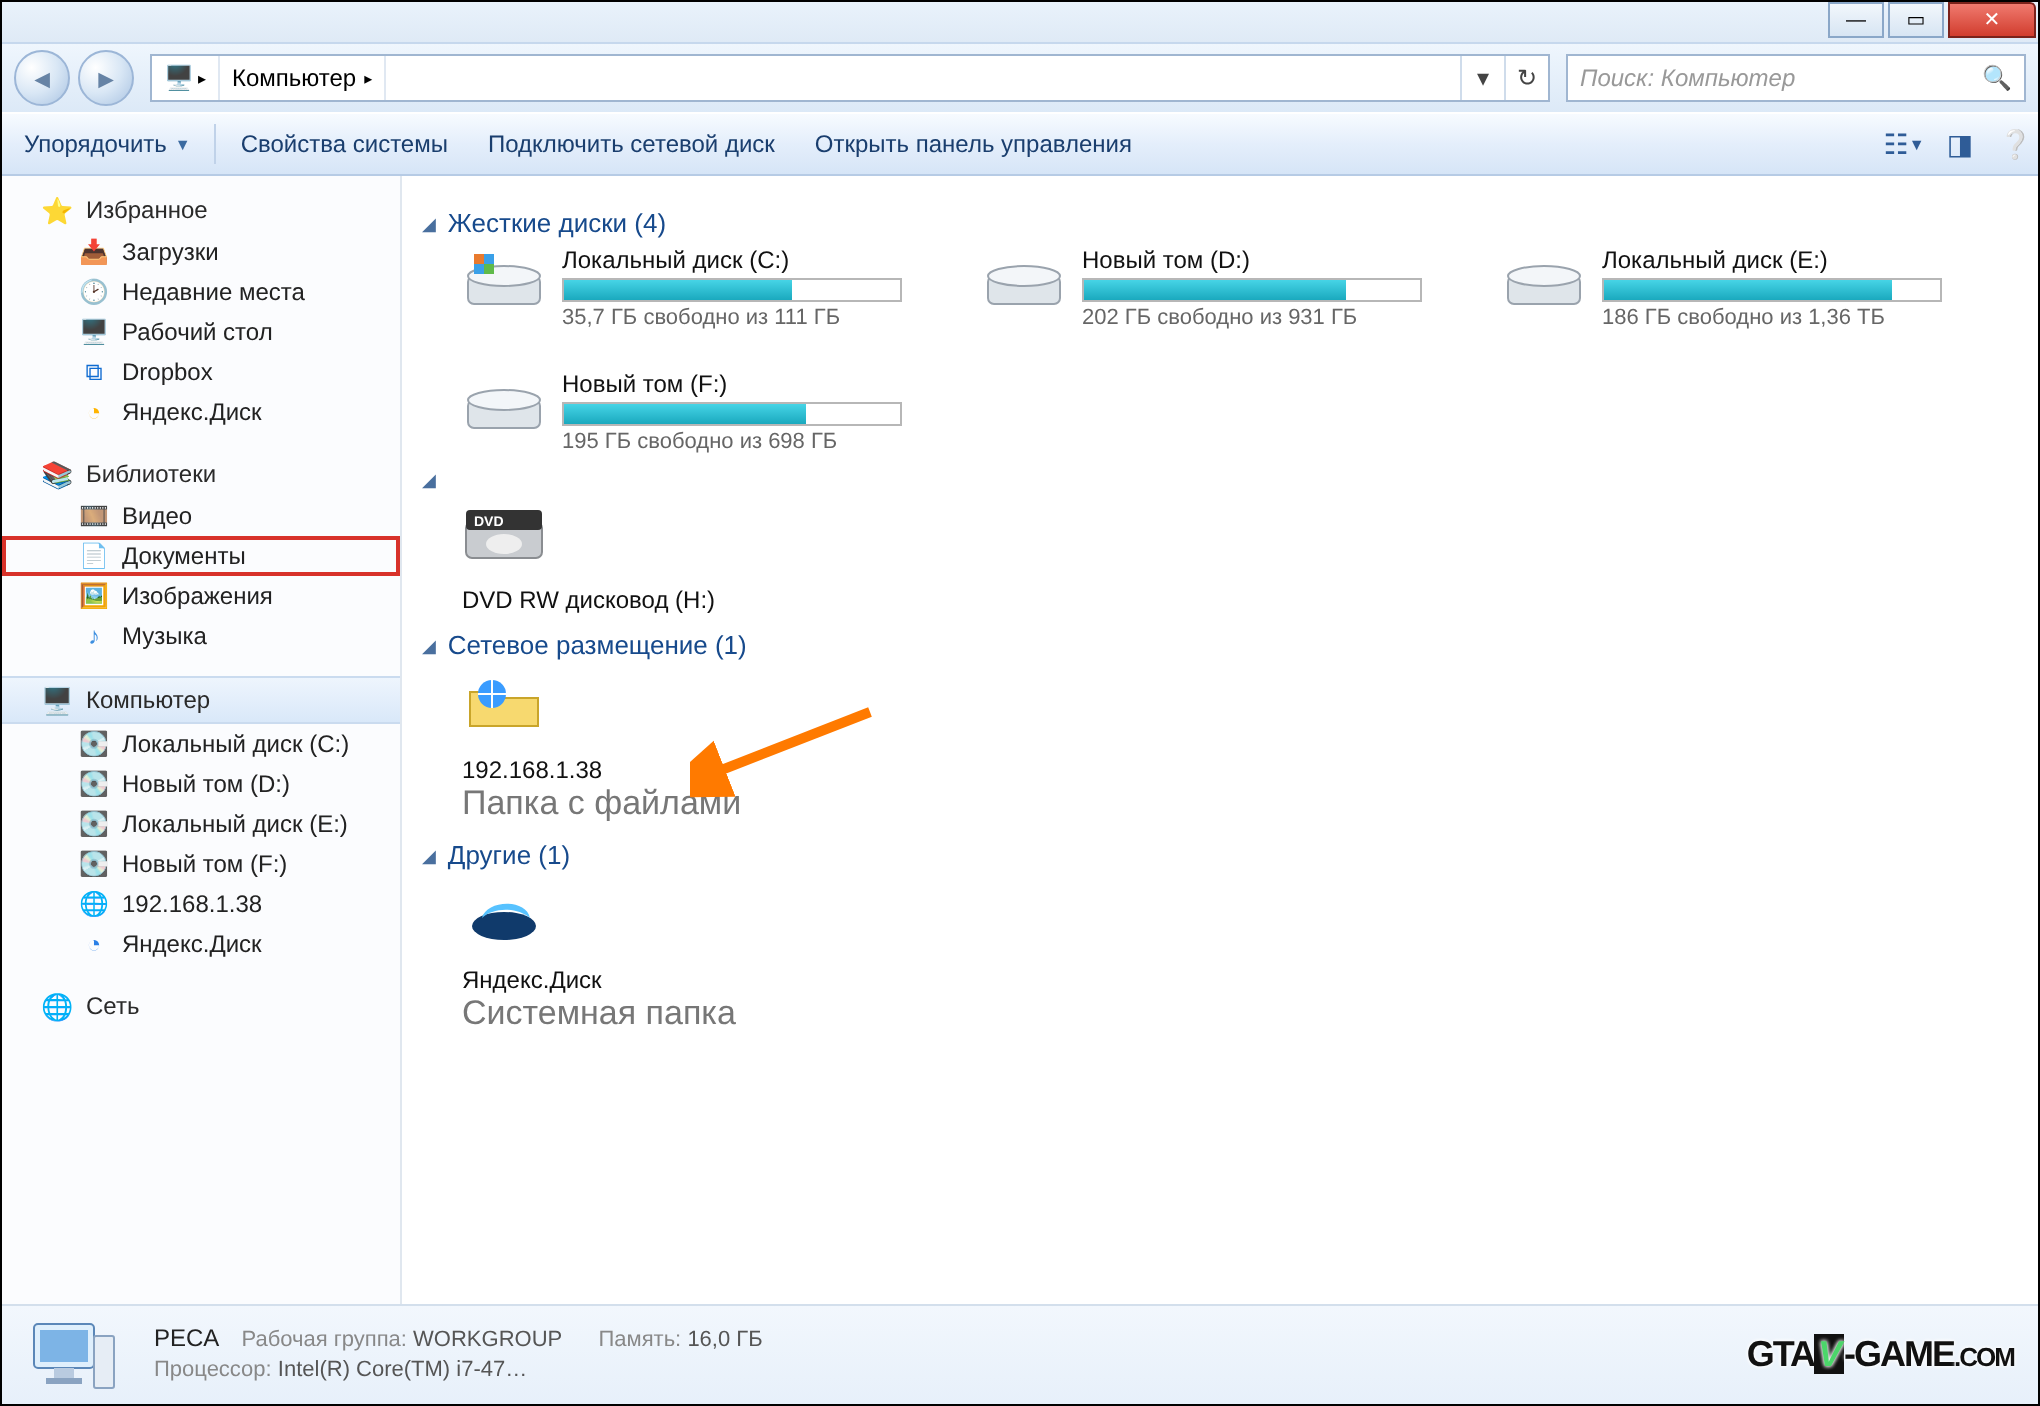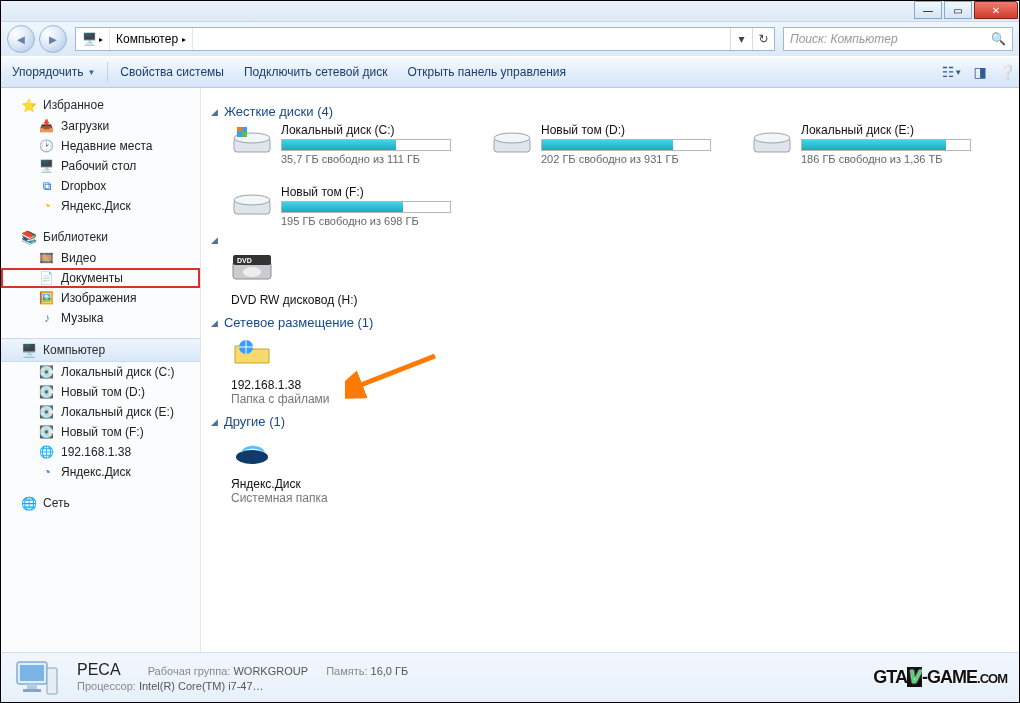--- a/index.html
+++ b/index.html
@@ -52,27 +52,27 @@
   .dicon svg { width: 40px; height: 32px; }
   .dinfo { display: flex; flex-direction: column; gap: 2px; flex: 1; }
   .dname { color: #111; }
   .bar { width: 170px; height: 12px; border: 1px solid #b7b7b7; background: #fff; position: relative; }
   .bar .fill { height: 100%; background: linear-gradient(#46d4e6,#1aa9be); }
   .dfree { color: #666; font-size: 11px; }
   .entry { display: flex; gap: 10px; padding-left: 20px; margin-bottom: 8px; flex-direction: column; }
   .eicon { width: 42px; height: 34px; display: flex; align-items: center; justify-content: center; font-size: 28px; }
   .einfo { display: flex; flex-direction: column; }
   .ename { color: #111; }
-  .esub { color: #777; font-size: 12px; }
+  .esub { color: #777; font-size: 17px; }
 
   
   .status { height: 50px; border-top: 1px solid #d3dfec; background: linear-gradient(#f2f7fd,#e7f0fa); display: flex; align-items: center; padding: 4px 12px; gap: 16px; position: relative; }
   .status .pcicon { width: 48px; height: 40px; }
   .status .sinfo { color: #555; font-size: 11px; line-height: 15px; }
-  .status .sname { font-size: 16px; color: #222; margin-right: 24px; }
+  .status .sname { font-size: 12px; color: #222; margin-right: 8px; }
   .status .slabel { color: #888; }
   .status .watermark { margin-left: auto; font-family: Arial Black, Impact, sans-serif; font-weight: 900; font-size: 18px; letter-spacing: -1px; color: #111; text-shadow: 0 0 2px #fff, 0 0 2px #fff; }
   .vmark { background:#111; color:#4bd66a; padding:0 2px; font-style:italic; }
 
   .arrow-overlay { position: absolute; left: 144px; top: 260px; pointer-events: none; }
 </style>
 </head>
 <body>
 
 <div class="window">

